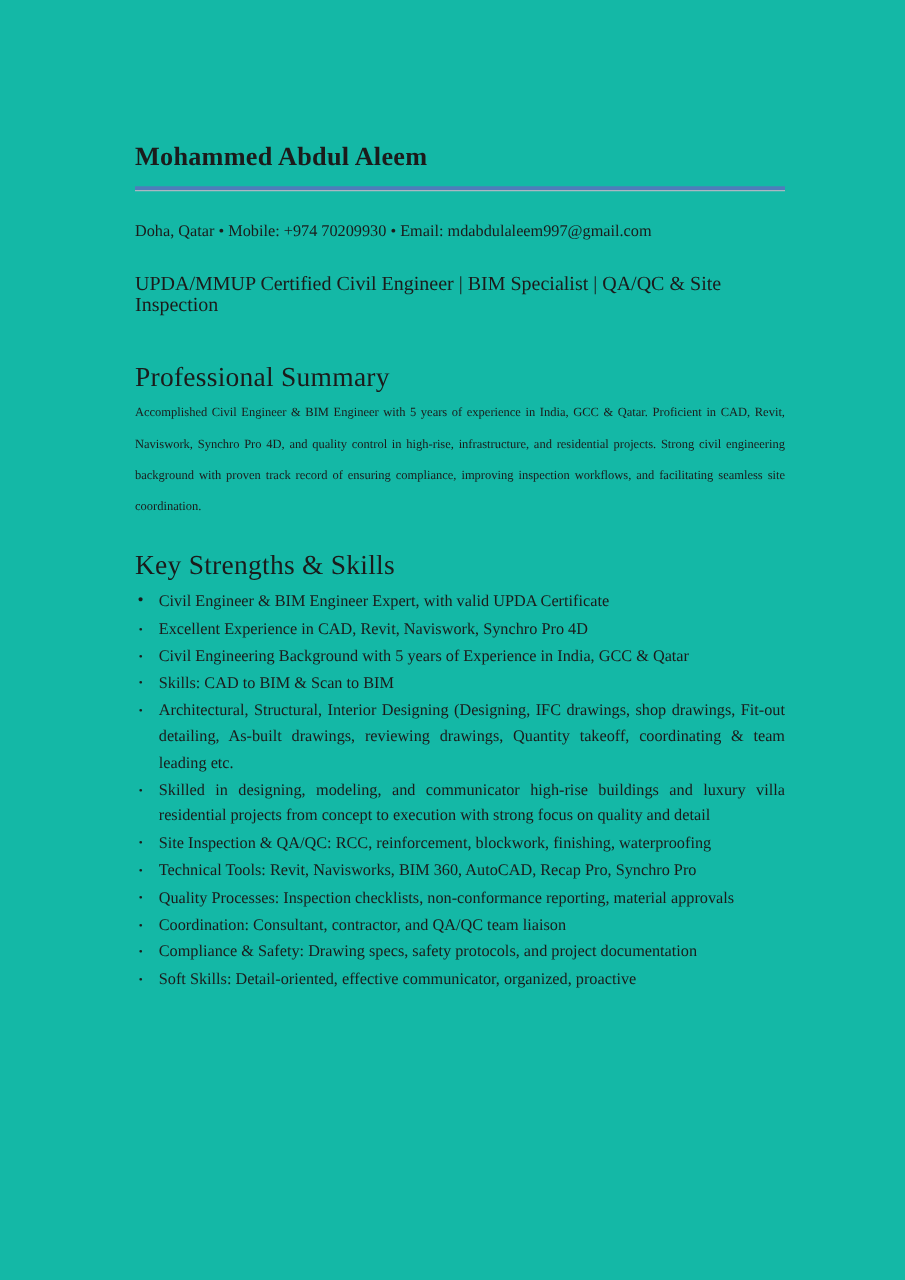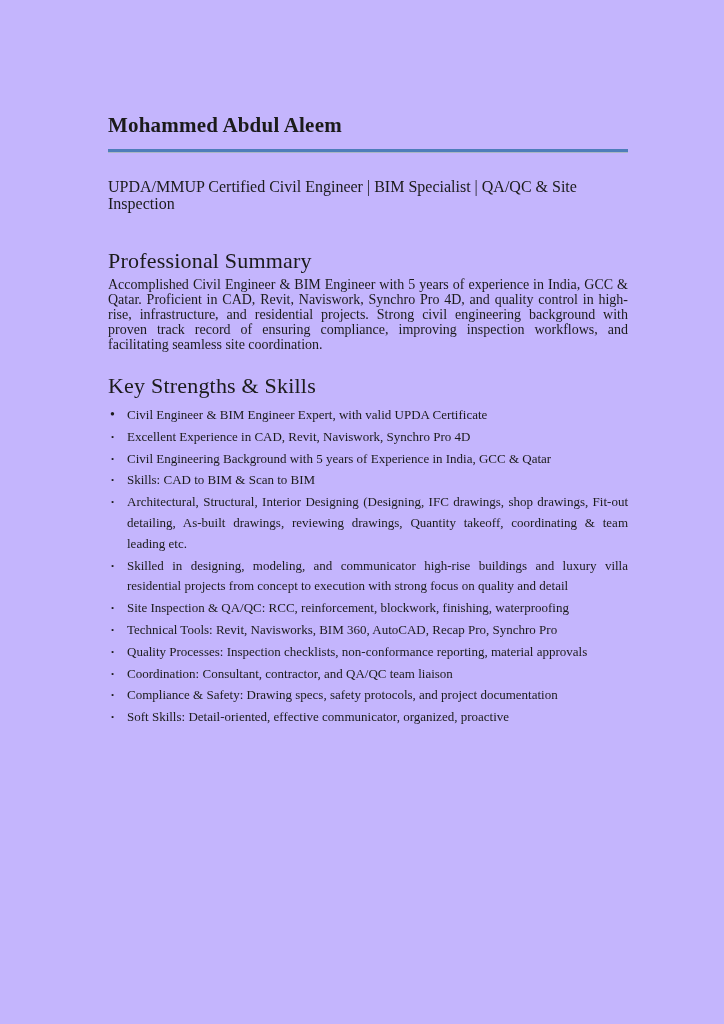--- a/index.html
+++ b/index.html
@@ -4,21 +4,21 @@
 <style>
   html, body {
     margin: 0;
     padding: 0;
     background: #ffffff;
   }
   .page {
     position: relative;
     width: 724px;
     height: 1024px;
-    background: #c4b5fd;
+    background: #14b8a6;
     overflow: hidden;
     font-family: "Liberation Serif", "DejaVu Serif", serif;
     color: #1b1b1b;
   }
   .content {
     position: absolute;
     left: 108px;
     top: 112px;
     width: 520px;
   }
@@ -56,22 +56,22 @@
     font-weight: normal;
     line-height: 24px;
     margin: 0;
     letter-spacing: 0.2px;
   }
   .heading-summary {
     margin-top: 37px;
   }
   .summary-paragraph {
     margin: 4px 0 0 0;
-    font-size: 14px;
-    line-height: 15px;
+    font-size: 10px;
+    line-height: 25px;
     text-align: justify;
   }
   .heading-skills {
     margin-top: 22px;
   }
   .skills-list {
     list-style: none;
     margin: 7px 0 0 0;
     padding: 0;
     font-size: 13px;
@@ -100,20 +100,21 @@
 </head>
 <body>
 
 <div class="page">
   <div class="content">
 
     <h1 class="candidate-name">Mohammed Abdul Aleem</h1>
 
     <div class="header-divider"></div>
 
+    <div class="contact-line">Doha, Qatar • Mobile: +974 70209930 • Email: mdabdulaleem997@gmail.com</div>
     <div class="certification-line">UPDA/MMUP Certified Civil Engineer | BIM Specialist | QA/QC &amp; Site Inspection</div>
 
     <h2 class="section-heading heading-summary">Professional Summary</h2>
     <p class="summary-paragraph">Accomplished Civil Engineer &amp; BIM Engineer with 5 years of experience in India, GCC &amp; Qatar. Proficient in CAD, Revit, Naviswork, Synchro Pro 4D, and quality control in high-rise, infrastructure, and residential projects. Strong civil engineering background with proven track record of ensuring compliance, improving inspection workflows, and facilitating seamless site coordination.</p>
 
     <h2 class="section-heading heading-skills">Key Strengths &amp; Skills</h2>
 
     <ul class="skills-list">
       <li>
         <span class="bullet-marker primary">•</span>

